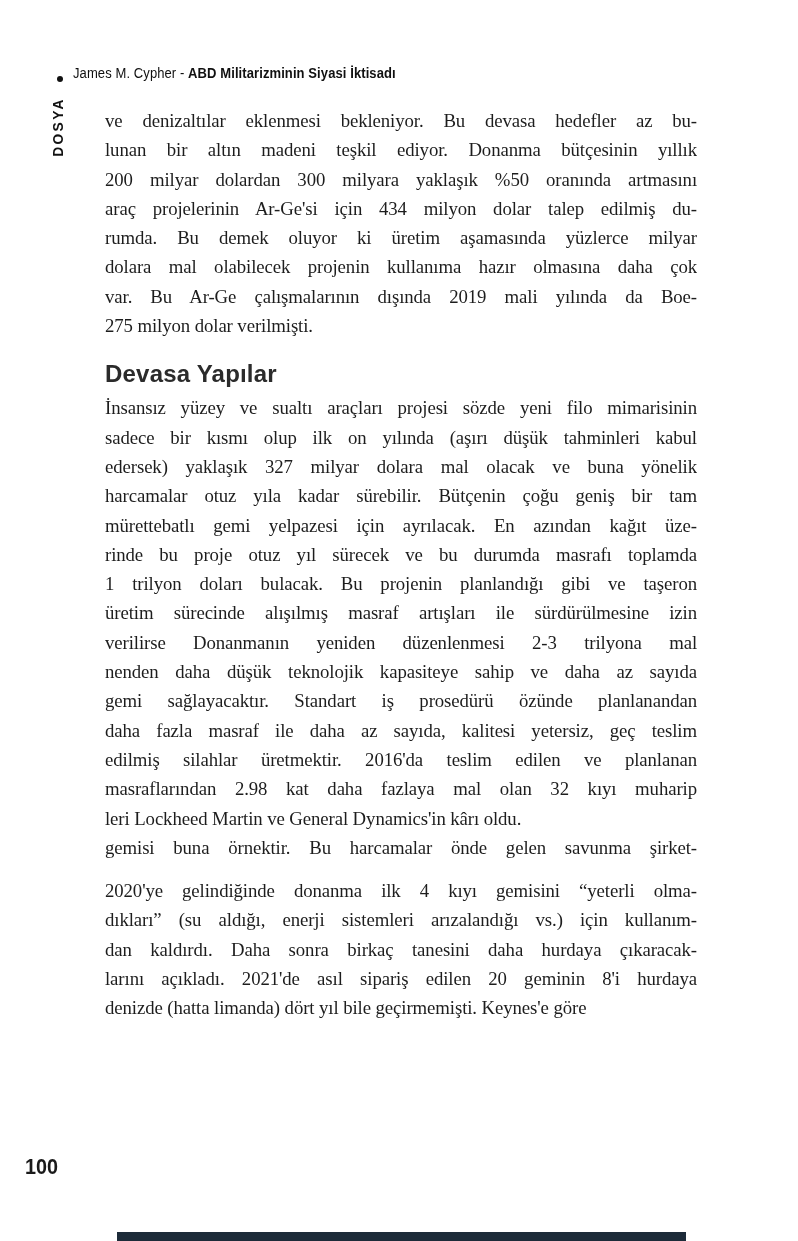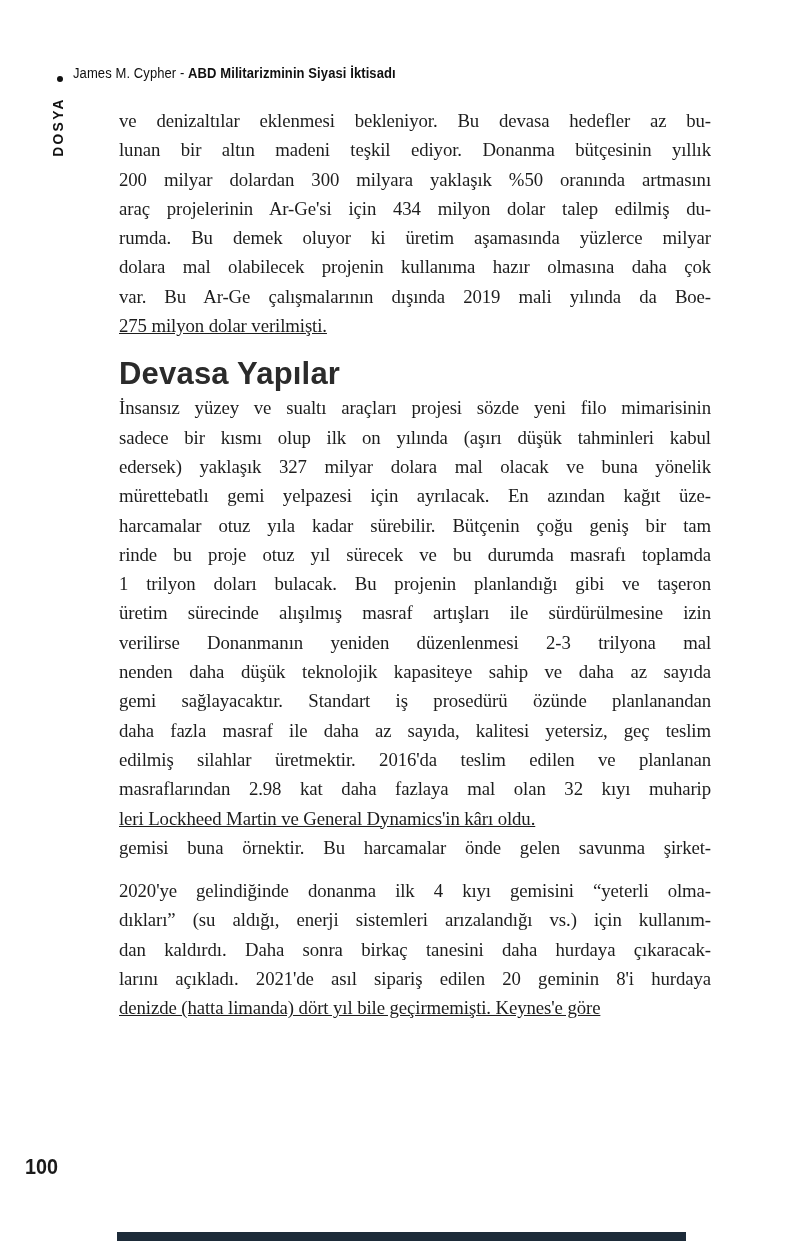--- a/index.html
+++ b/index.html
@@ -35,36 +35,36 @@
     position: absolute; left: 58px; top: 127px;
     transform: translate(-50%, -50%) rotate(-90deg) scale(0.95, 1);
     font-family: "Liberation Sans", sans-serif;
     font-weight: 700; font-size: 14.5px;
     letter-spacing: 2.5px; color: #111;
     white-space: nowrap;
   }
 
   
   .body-column {
-    position: absolute; left: 119px; top: 106px; width: 592px;
+    position: absolute; left: 105px; top: 106px; width: 592px;
     color: var(--body_text, #1d1d1d);
     font-size: 18.8px; line-height: 29.3px;
     letter-spacing: -0.1px;
   }
   .body-line {
     text-align: justify;
     text-align-last: justify;
     height: 29.3px;
     overflow: hidden;
   }
-  .body-line.last { text-align-last: left; text-decoration: underline; }
+  .body-line.last { text-align-last: left; }
 
   .section-heading {
     font-family: "Liberation Sans", sans-serif;
-    font-weight: 700; font-size: 31px; line-height: 30px;
+    font-weight: 700; font-size: 24px; line-height: 30px;
     color: var(--heading, #2b2b2b);
     margin: 19px 0 4px 0;
     letter-spacing: 0.2px;
   }
   .para-gap { margin-top: 14px; }
 
   .page-number {
     position: absolute; left: 25px; top: 1154px;
     font-family: "Liberation Sans", sans-serif;
     font-weight: 700; font-size: 22px; color: #1a1a1a;
@@ -99,22 +99,22 @@
         <div class="body-line">rumda. Bu demek oluyor ki üretim aşamasında yüzlerce milyar</div>
         <div class="body-line">dolara mal olabilecek projenin kullanıma hazır olmasına daha çok</div>
         <div class="body-line">var. Bu Ar-Ge çalışmalarının dışında 2019 mali yılında da Boe-</div>
         <div class="body-line last">275 milyon dolar verilmişti.</div>
       </div>
     <h2 class="section-heading">Devasa Yapılar</h2>
     <div class="paragraph">
         <div class="body-line">İnsansız yüzey ve sualtı araçları projesi sözde yeni filo mimarisinin</div>
         <div class="body-line">sadece bir kısmı olup ilk on yılında (aşırı düşük tahminleri kabul</div>
         <div class="body-line">edersek) yaklaşık 327 milyar dolara mal olacak ve buna yönelik</div>
+        <div class="body-line">harcamalar otuz yıla kadar sürebilir. Bütçenin çoğu geniş bir tam</div>
         <div class="body-line">mürettebatlı gemi yelpazesi için ayrılacak. En azından kağıt üze-</div>
-        <div class="body-line">harcamalar otuz yıla kadar sürebilir. Bütçenin çoğu geniş bir tam</div>
         <div class="body-line">rinde bu proje otuz yıl sürecek ve bu durumda masrafı toplamda</div>
         <div class="body-line">1 trilyon doları bulacak. Bu projenin planlandığı gibi ve taşeron</div>
         <div class="body-line">üretim sürecinde alışılmış masraf artışları ile sürdürülmesine izin</div>
         <div class="body-line">verilirse Donanmanın yeniden düzenlenmesi 2-3 trilyona mal</div>
         <div class="body-line">nenden daha düşük teknolojik kapasiteye sahip ve daha az sayıda</div>
         <div class="body-line">gemi sağlayacaktır. Standart iş prosedürü özünde planlanandan</div>
         <div class="body-line">daha fazla masraf ile daha az sayıda, kalitesi yetersiz, geç teslim</div>
         <div class="body-line">edilmiş silahlar üretmektir. 2016'da teslim edilen ve planlanan</div>
         <div class="body-line">masraflarından 2.98 kat daha fazlaya mal olan 32 kıyı muharip</div>
         <div class="body-line last">leri Lockheed Martin ve General Dynamics'in kârı oldu.</div>

